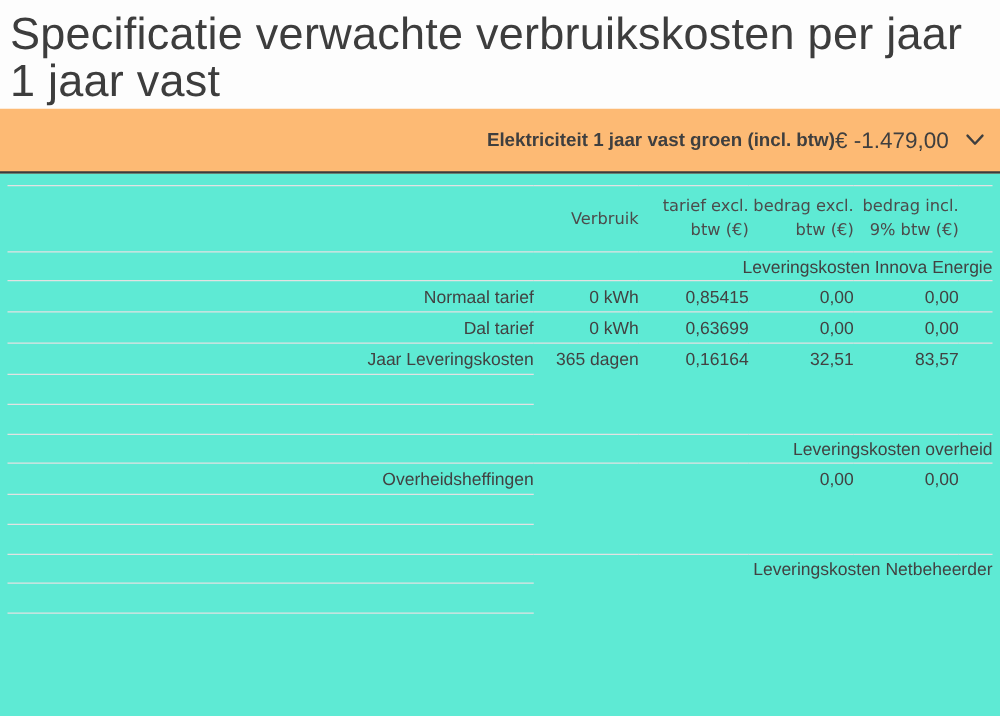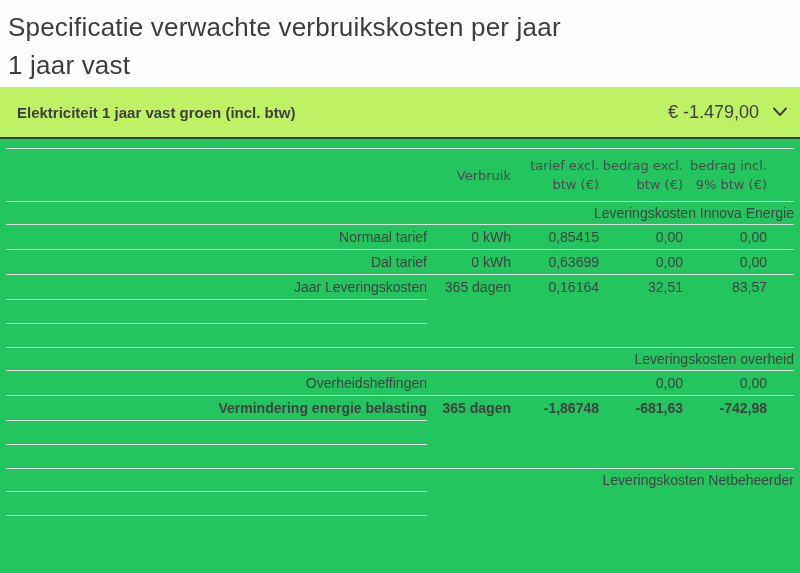--- a/index.html
+++ b/index.html
@@ -3,36 +3,36 @@
 <meta charset="utf-8">
 <style>
   html,body{margin:0;padding:0;}
   body{
     width:800px;height:573px;overflow:hidden;
     background:#fdfdfd;
     font-family:"Liberation Sans",sans-serif;
     -webkit-font-smoothing:antialiased;
   }
   .page-title{
-    font-size:26px;font-weight:400;color:#3d3d3d;
+    font-size:36px;font-weight:400;color:#3d3d3d;
     line-height:38px;margin:8px 8px 0 8px;height:76px;
     letter-spacing:.2px;
   }
   .accordion{
-    margin-top:3px;height:50px;background:#bef264;
+    margin-top:3px;height:50px;background:#fdba74;
     border-bottom:2px solid #3b3b3b;
-    display:flex;align-items:center;justify-content:space-between;
-    padding:0 12px 0 17px;cursor:pointer;gap:12px;
+    display:flex;align-items:center;justify-content:flex-end;
+    padding:0 12px 0 17px;cursor:pointer;
   }
   .acc-label{font-size:15px;font-weight:700;color:#3f3f3f;}
   .acc-right{display:flex;align-items:center;gap:13px;}
   .acc-amount{font-size:18px;color:#3f3f3f;}
   .chevron{display:block;}
   .table-area{
-    background:#22c55e;height:434px;box-sizing:border-box;padding-top:9px;
+    background:#5eead4;height:434px;box-sizing:border-box;padding-top:9px;
   }
   table{
     width:788px;margin:0 6px;border-collapse:collapse;table-layout:fixed;
     font-size:14px;color:#424242;
   }
   col.c-lbl{width:421px;}
   col.c-verbruik{width:84px;}
   col.c-tarief{width:88px;}
   col.c-bexcl{width:84px;}
   col.c-bincl{width:84px;}
@@ -159,28 +159,20 @@
           <td colspan="6" class="sec">Leveringskosten overheid</td>
         </tr>
         <tr>
           <td class="lbl">Overheidsheffingen</td>
           <td class="num"></td>
           <td class="num"></td>
           <td class="num">0,00</td>
           <td class="num">0,00</td>
           <td></td>
         </tr>
-        <tr class="bold">
-          <td class="lbl">Vermindering energie belasting</td>
-          <td class="num">365 dagen</td>
-          <td class="num">-1,86748</td>
-          <td class="num">-681,63</td>
-          <td class="num">-742,98</td>
-          <td></td>
-        </tr>
         <tr class="spacer">
           <td class="spacer-first"></td>
           <td></td>
           <td></td>
           <td></td>
           <td></td>
           <td></td>
         </tr>
         <tr class="spacer">
           <td class="spacer-first"></td>

